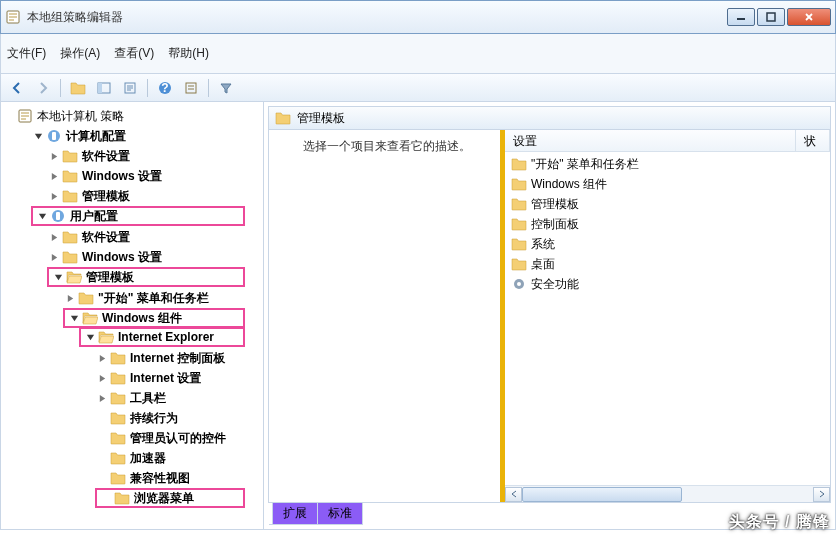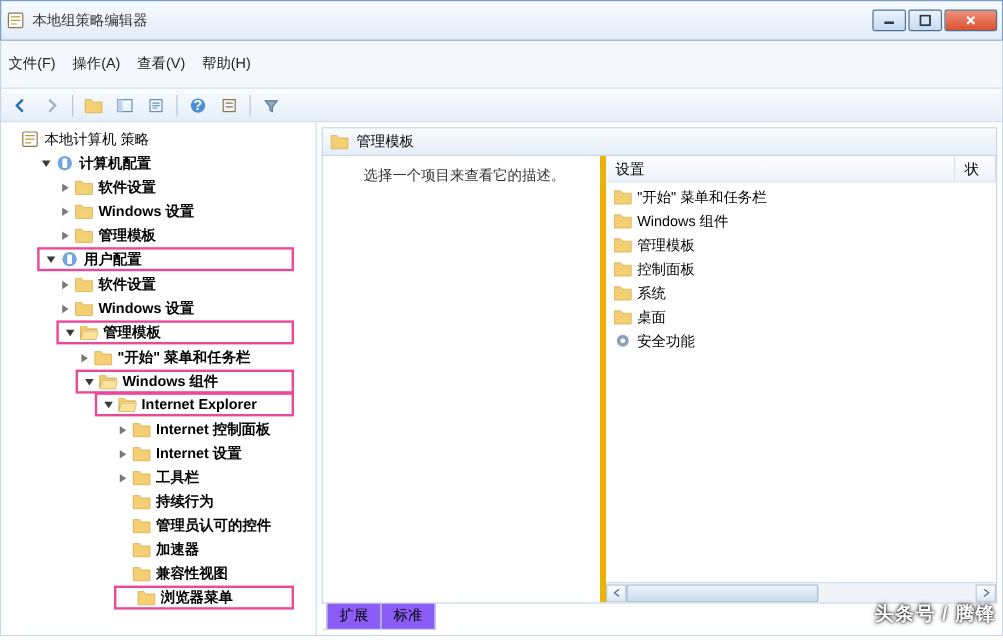--- a/index.html
+++ b/index.html
@@ -53,21 +53,21 @@
 .tab { padding: 2px 10px; border: 1px solid #c9d6e6; border-top: none; background: #8b5cf6; margin-right: -1px; cursor: pointer; position: relative; }
 .tab:first-child::before { content: ""; position: absolute; left: -4px; bottom: -1px; width: 4px; height: 1px; background: #c9d6e6; }
 
 
 .hscroll { height: 17px; border-top: 1px solid #d7e1ec; background: #f0f4f9; display: flex; align-items: center; }
 .hscroll .arrow { width: 17px; height: 15px; background: linear-gradient(#fff,#dce6f1); border: 1px solid #b7c7da; display: flex; align-items: center; justify-content: center; cursor: pointer; }
 .hscroll .track { flex: 1; }
 .hscroll .thumb { height: 15px; background: linear-gradient(#eaf2fb,#c9dbef); border: 1px solid #9ab5d3; border-radius: 2px; }
 
 
-.watermark { position: absolute; right: 6px; bottom: 14px; color: #fff; text-shadow: 0 0 4px rgba(0,0,0,.7), 0 0 2px #000; font-size: 16px; font-weight: bold; letter-spacing: 1px; pointer-events: none; }
+.watermark { position: absolute; right: 6px; bottom: 4px; color: #fff; text-shadow: 0 0 4px rgba(0,0,0,.7), 0 0 2px #000; font-size: 16px; font-weight: bold; letter-spacing: 1px; pointer-events: none; }
 
 
 .folder-svg { fill: #f4cf74; stroke: #c99b2e; stroke-width: .5; }
 .cfg-svg { fill: #6fa7df; }
 .gear-svg { fill: #8fa3b8; }
 </style>
 </head>
 <body>
 
 <svg width="0" height="0" style="position:absolute">

